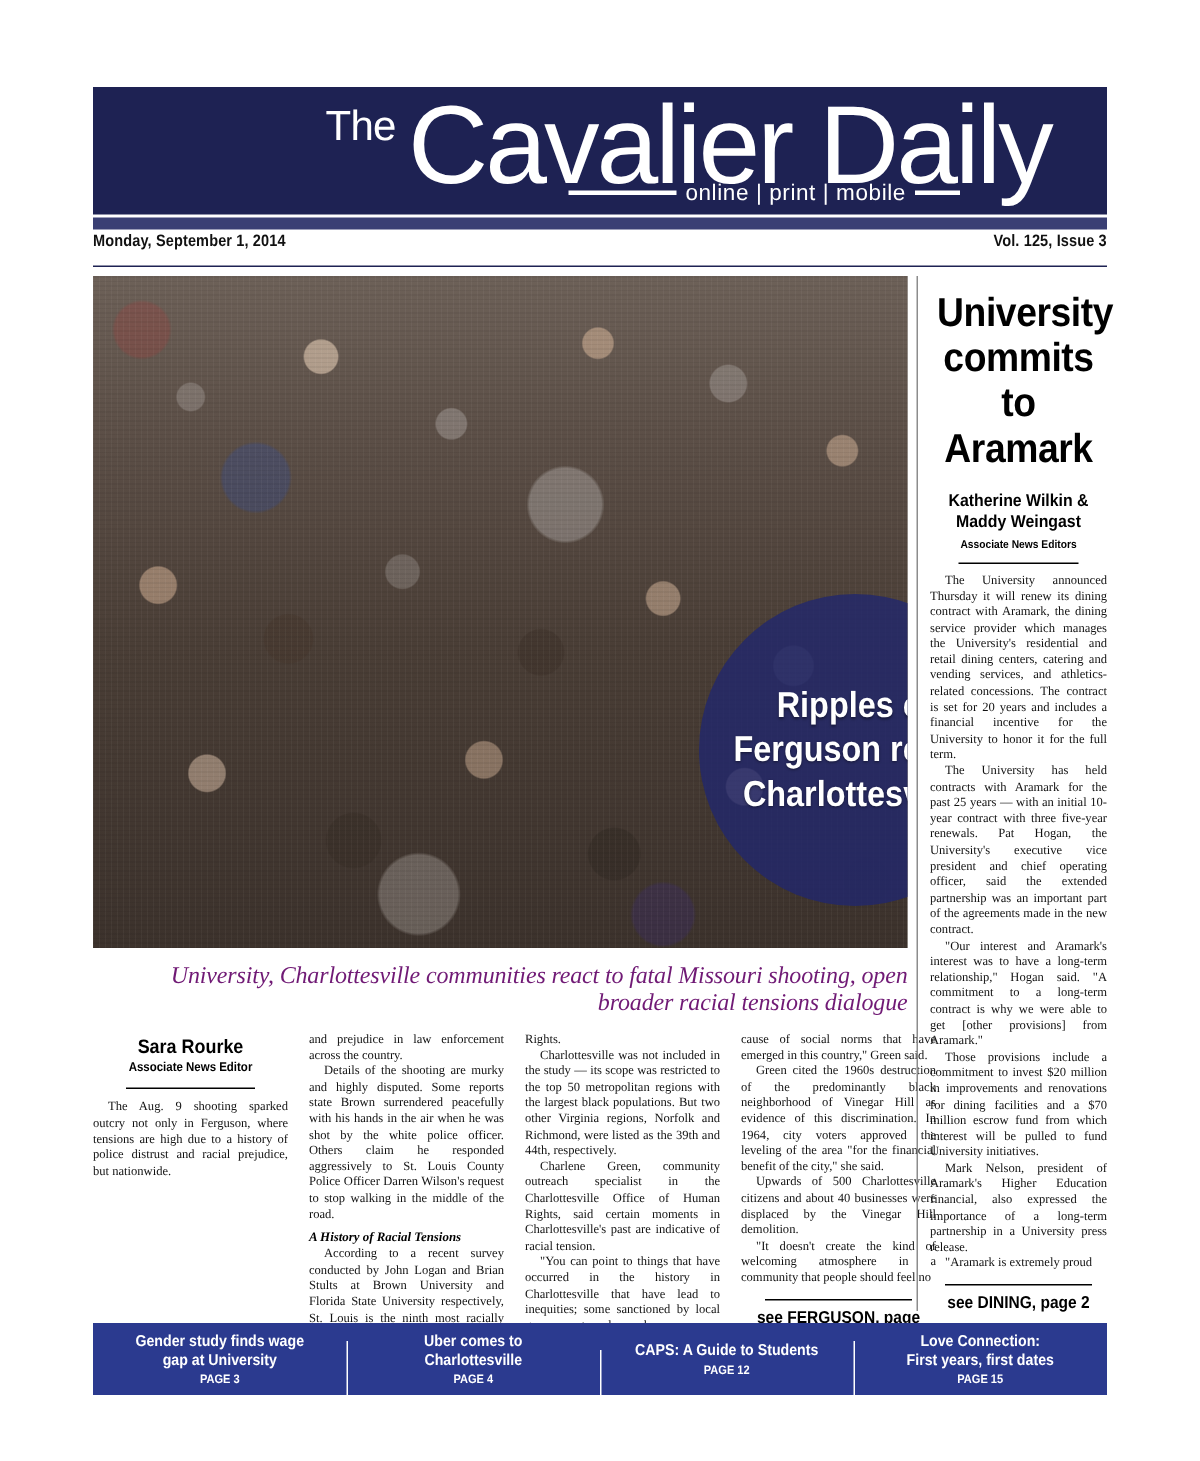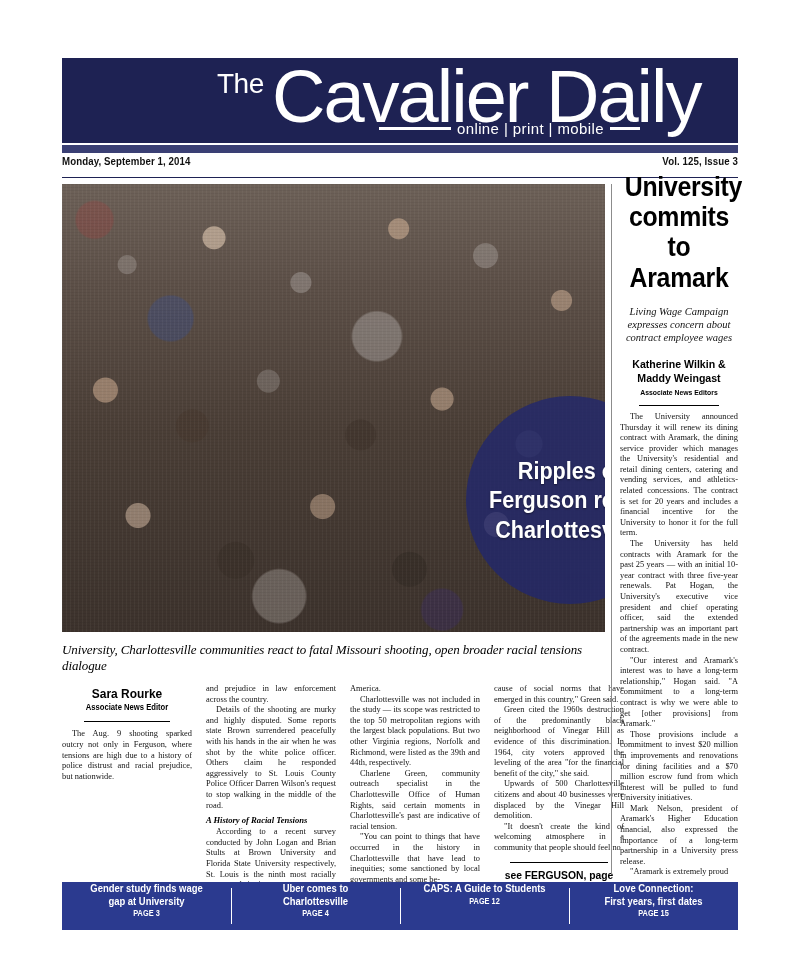--- a/index.html
+++ b/index.html
@@ -125,22 +125,22 @@
     font-family:"Liberation Sans Narrow","Liberation Sans", sans-serif;
     font-size:24px; font-weight:700; line-height:1.22;
     letter-spacing:0px; transform:scaleX(0.9);
     text-shadow:0 1px 2px rgba(0,0,0,.45);
     white-space:nowrap;
   }
 
   .photo-caption {
     width:543px; padding-top:10px; padding-bottom:4px;
     font-family:"Liberation Serif", serif;
-    font-style:italic; font-size:13px; color:#000000;
-    text-align:left; letter-spacing:-0.1px;
+    font-style:italic; font-size:16px; color:#701a75;
+    text-align:right; letter-spacing:-0.1px;
   }
 
   .story-grid {
     display:grid; grid-template-columns:130px 130px 130px 130px;
     column-gap:14px; margin-top:6px;
   }
   .byline-block { text-align:center; padding-top:2px; }
   .byline-name {
     font-family:"Liberation Sans Narrow","Liberation Sans", sans-serif;
     font-size:13px; font-weight:700; color:#000; letter-spacing:0px;
@@ -175,21 +175,21 @@
     font-size:11.5px; font-weight:700; color:#000; transform:scaleX(0.9);
   }
 
   
   .vrule {
     position:absolute; left:611px; top:184px; width:1px; height:690px;
     background:#8c8c8c;
   }
 
   
-  .right-col { position:absolute; left:620px; top:172px; width:118px; }
+  .right-col { position:absolute; left:620px; top:193px; width:118px; }
   .r-headline {
     font-family:"Liberation Sans Narrow","Liberation Sans", sans-serif;
     font-size:27px; font-weight:700; line-height:1.12;
     color:#000; text-align:center; letter-spacing:-0.3px;
     transform:scaleX(0.92); transform-origin:center top;
   }
   .r-deck {
     margin-top:12px; text-align:center;
     font-family:"Liberation Serif", serif;
     font-style:italic; font-size:10.5px; line-height:13px; color:#111;
@@ -212,21 +212,21 @@
     font-family:"Liberation Serif", serif;
     font-size:8.4px; line-height:10.6px; color:#121212;
     text-align:justify; text-indent:10px;
     hyphens:auto; -webkit-hyphens:auto;
   }
 
   
   .teaser-bar {
     position:absolute; left:62px; top:882px; width:676px; height:48px;
     background:#2b3a8f;
-    display:flex; 
+    display:flex; align-items:center;
   }
   .teaser {
     flex:1; text-align:center; padding:0 4px;
     position:relative;
     color:#ffffff;
   }
   .teaser + .teaser::before {
     content:""; position:absolute; left:0; top:6px;
     width:1px; height:36px; background:#ffffff;
   }
@@ -294,21 +294,21 @@
       </div>
 
       <div class="col-text">
         <p class="noindent">and prejudice in law enforcement across the country.</p>
         <p>Details of the shooting are murky and highly disputed. Some reports state Brown surrendered peacefully with his hands in the air when he was shot by the white police officer. Others claim he responded aggressively to St. Louis County Police Officer Darren Wilson's request to stop walking in the middle of the road.</p>
         <div class="subhead">A History of Racial Tensions</div>
         <p>According to a recent survey conducted by John Logan and Brian Stults at Brown University and Florida State University respectively, St. Louis is the ninth most racially segregated city in</p>
       </div>
 
       <div class="col-text">
-        <p class="noindent">America.</p>
+        <p class="noindent">Rights.</p>
         <p>Charlottesville was not included in the study — its scope was restricted to the top 50 metropolitan regions with the largest black populations. But two other Virginia regions, Norfolk and Richmond, were listed as the 39th and 44th, respectively.</p>
         <p>Charlene Green, community outreach specialist in the Charlottesville Office of Human Rights, said certain moments in Charlottesville's past are indicative of racial tension.</p>
         <p>"You can point to things that have occurred in the history in Charlottesville that have lead to inequities; some sanctioned by local governments and some be-</p>
       </div>
 
       <div class="col-text">
         <p class="noindent">cause of social norms that have emerged in this country," Green said.</p>
         <p>Green cited the 1960s destruction of the predominantly black neighborhood of Vinegar Hill as evidence of this discrimination. In 1964, city voters approved the leveling of the area "for the financial benefit of the city," she said.</p>
         <p>Upwards of 500 Charlottesville citizens and about 40 businesses were displaced by the Vinegar Hill demolition.</p>
         <p>"It doesn't create the kind of welcoming atmosphere in a community that people should feel no</p>
@@ -318,21 +318,20 @@
         </div>
       </div>
 
     </div>
   </div>
 
   <div class="vrule"></div>
 
   <div class="right-col">
     <div class="r-headline">University commits to Aramark</div>
-    <div class="r-deck">Living Wage Campaign expresses concern about contract employee wages</div>
     <div class="r-byline">
       <div class="r-byline-name">Katherine Wilkin &amp; Maddy Weingast</div>
       <div class="r-byline-title">Associate News Editors</div>
     </div>
     <div class="r-rule"></div>
     <div class="r-text">
       <p>The University announced Thursday it will renew its dining contract with Aramark, the dining service provider which manages the University's residential and retail dining centers, catering and vending services, and athletics-related concessions. The contract is set for 20 years and includes a financial incentive for the University to honor it for the full term.</p>
       <p>The University has held contracts with Aramark for the past 25 years — with an initial 10-year contract with three five-year renewals. Pat Hogan, the University's executive vice president and chief operating officer, said the extended partnership was an important part of the agreements made in the new contract.</p>
       <p>"Our interest and Aramark's interest was to have a long-term relationship," Hogan said. "A commitment to a long-term contract is why we were able to get [other provisions] from Aramark."</p>
       <p>Those provisions include a commitment to invest $20 million in improvements and renovations for dining facilities and a $70 million escrow fund from which interest will be pulled to fund University initiatives.</p>

